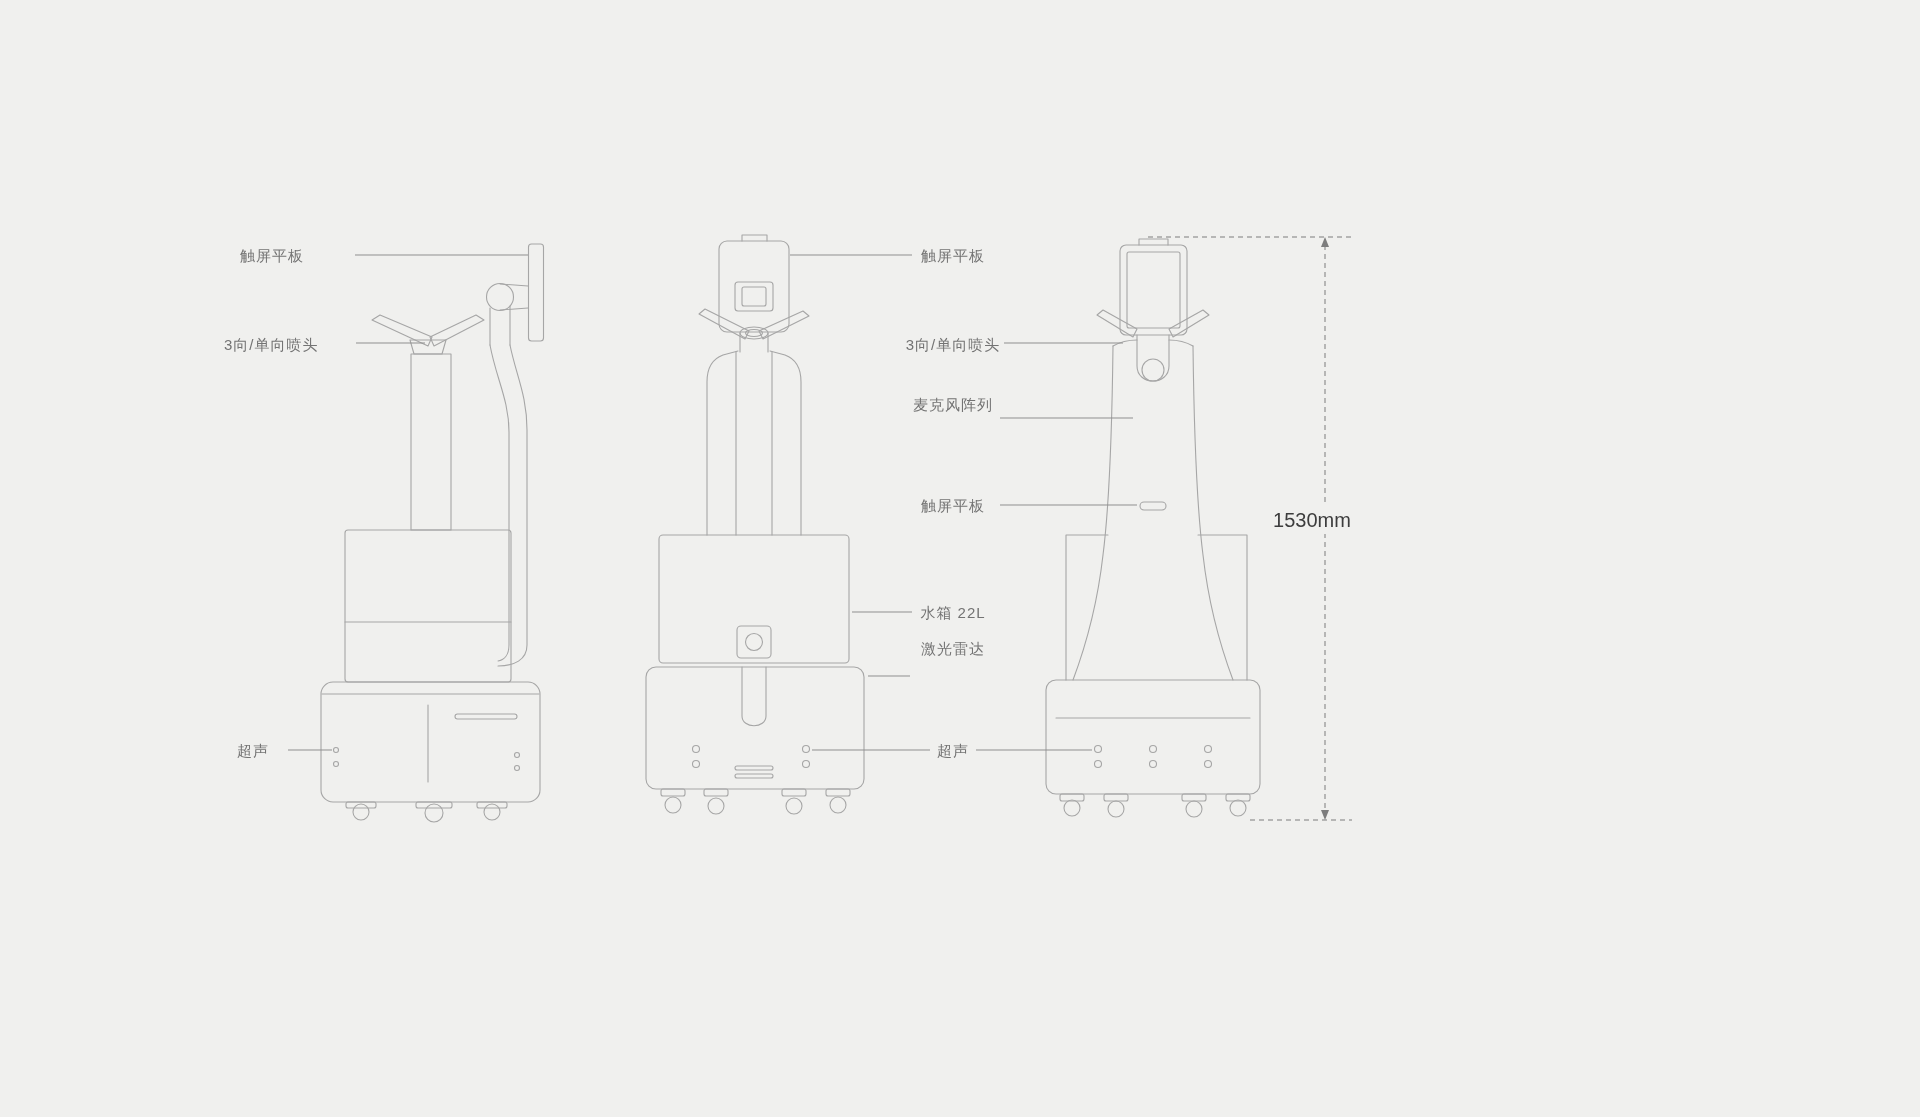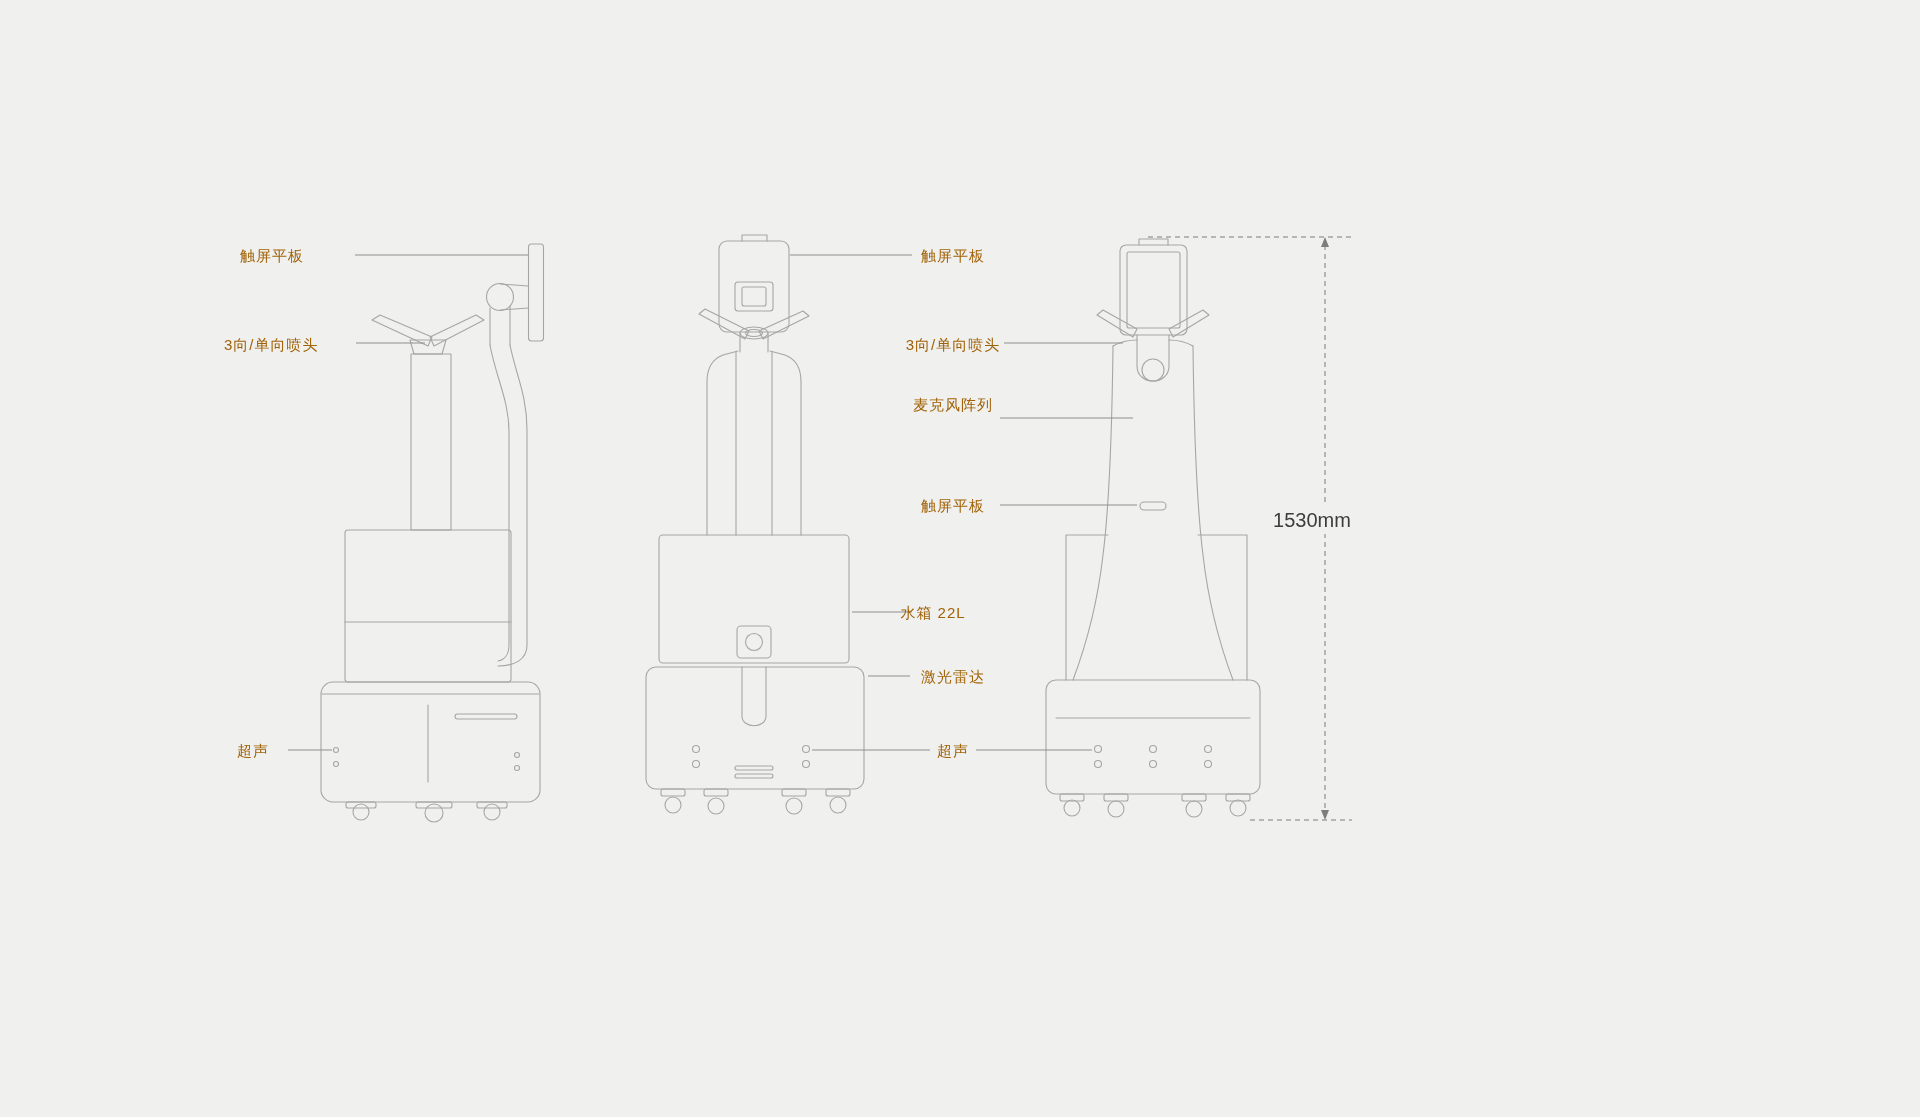--- a/index.html
+++ b/index.html
@@ -12,21 +12,21 @@
     font-family: "Liberation Sans", sans-serif;
   }
   .drawing {
     position: absolute;
     left: 0; top: 0;
   }
   .lbl {
     position: absolute;
     font-size: 15px;
     line-height: 18px;
-    color: #a16207;
+    color: #737373;
     white-space: nowrap;
     letter-spacing: 1px;
   }
   .lbl.center {
     width: 170px;
     text-align: center;
     letter-spacing: 1px;
   }
   .ln   { stroke:#a6a6a6; fill:none; stroke-width:1.1; stroke-linejoin:round; stroke-linecap:round; }
   .leader { stroke:#8f8f8f; stroke-width:1; fill:none; }
@@ -203,19 +203,19 @@
   <div class="lbl" style="left:237px; top:742px">超声</div>
 
   <div class="lbl center" style="left:868px; top:247px">触屏平板</div>
 
   <div class="lbl center" style="left:868px; top:336px">3向/单向喷头</div>
 
   <div class="lbl center" style="left:868px; top:396px">麦克风阵列</div>
 
   <div class="lbl center" style="left:868px; top:497px">触屏平板</div>
 
-  <div class="lbl center" style="left:848px; top:604px">水箱 22L</div>
-
-  <div class="lbl center" style="left:868px; top:668px">激光雷达</div>
+  <div class="lbl center" style="left:868px; top:604px">水箱 22L</div>
+
+  <div class="lbl center" style="left:868px; top:640px">激光雷达</div>
 
   <div class="lbl center" style="left:868px; top:742px">超声</div>
 
 </div>
 
 </body></html>

